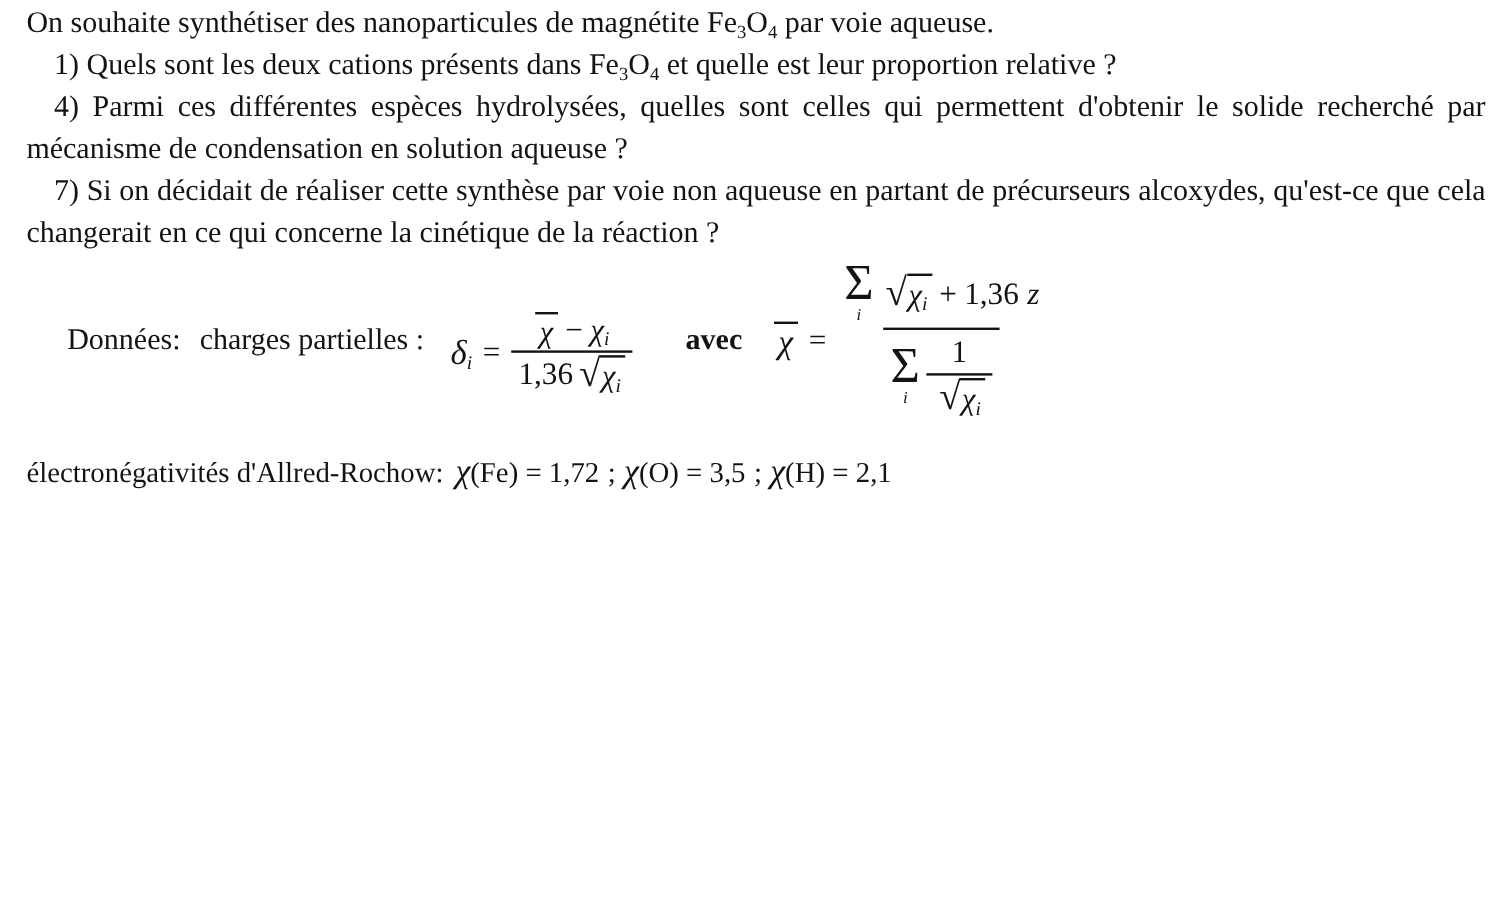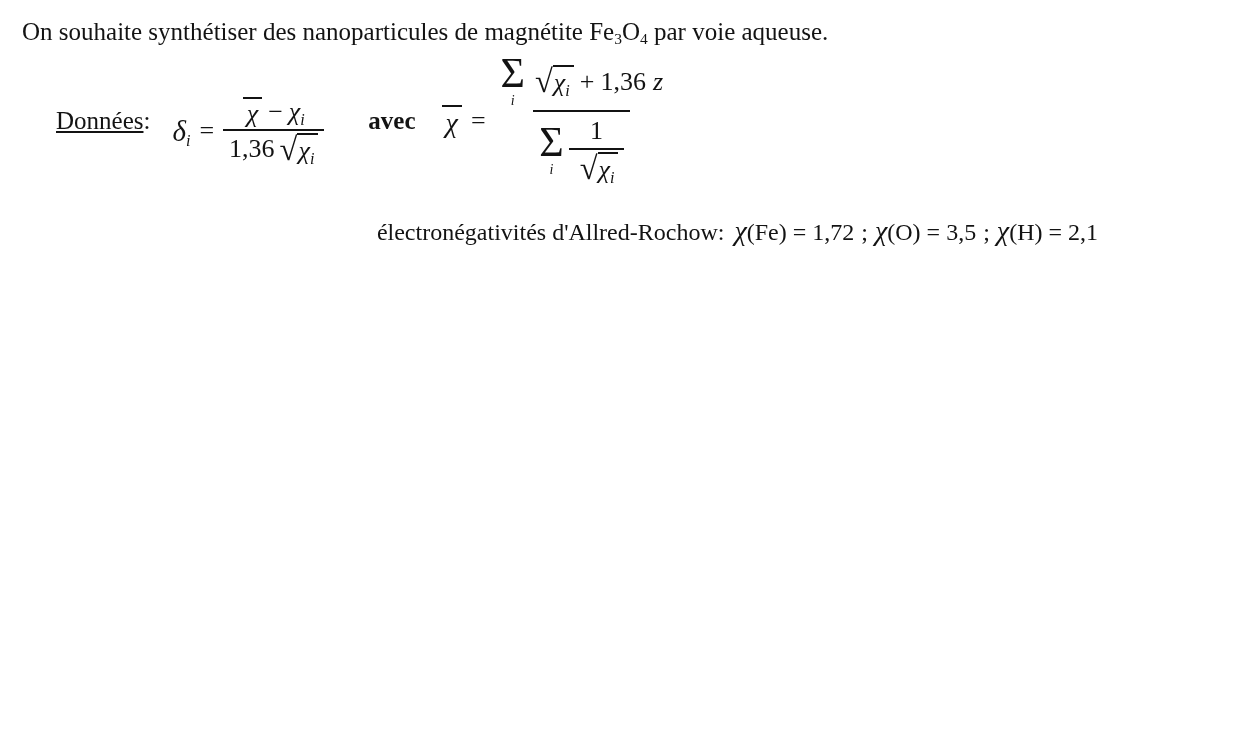--- a/index.html
+++ b/index.html
@@ -8,41 +8,41 @@
     background: #ffffff;
   }
   body {
     width: 1260px;
     height: 750px;
     overflow: hidden;
     color: #131313;
     font-family: "Liberation Serif", "DejaVu Serif", serif;
   }
   .doc {
-    padding: 14px 22px 0 22px;
+    padding: 2px 22px 0 22px;
     font-size: 25px;
   }
   .para {
     margin: 0;
     line-height: 35px;
     text-align: justify;
     text-indent: 23px;
   }
   .para.intro { text-indent: 0; }
   sub { font-size: 0.62em; line-height: 0; vertical-align: -0.28em; }
   sup { font-size: 0.62em; line-height: 0; vertical-align: 0.55em; }
 
   
   .donnees-row {
     display: flex;
     align-items: center;
     margin: 2px 0 0 34px;
     height: 140px;
   }
-  .donnees-label { text-decoration: underline; }
+  .donnees-label { }
   .charges-label { margin-left: 16px; }
   .formula { display: inline-flex; align-items: center; }
   .ital { font-style: italic; }
   .eq { margin: 0 9px; }
   .op { margin: 0 6px; }
 
   .delta-formula { margin-left: 22px; font-size: 26px; margin-top: 20px; }
   .delta-lhs { font-style: italic; font-size: 29px; }
 
   .frac {
@@ -81,40 +81,44 @@
 
   .avec-label { margin-left: 44px; font-weight: bold; }
   .chibar-formula { margin-left: 26px; font-size: 26px; }
   .chibar-lhs { font-size: 28px; }
   .coef { margin-right: 7px; }
 
   
   .electroneg {
     margin: 24px 0 0 0;
     padding-right: 140px;
-    text-align: right;
+    text-align: left;
     font-size: 24px;
     white-space: nowrap;
   }
   .chi-sym { font-style: italic; font-size: 28px; }
   .eneg-label { margin-right: 10px; }
   .sep { margin: 0 7px; }
 </style>
 </head>
 <body>
 
 <main class="doc">
 
   <p class="para intro">On souhaite synthétiser des nanoparticules de magnétite Fe<sub>3</sub>O<sub>4</sub> par voie aqueuse.</p>
 
+  <p class="para">1) Quels sont les deux cations présents dans Fe<sub>3</sub>O<sub>4</sub> et quelle est leur proportion relative ?</p>
+  <p class="para">4) Parmi ces différentes espèces hydrolysées, quelles sont celles qui permettent d'obtenir le solide recherché par mécanisme de condensation en solution aqueuse ?</p>
+  <p class="para">7) Si on décidait de réaliser cette synthèse par voie non aqueuse en partant de précurseurs alcoxydes, qu'est-ce que cela changerait en ce qui concerne la cinétique de la réaction ?</p>
 
   <div class="donnees-row">
 
     <span><span class="donnees-label">Données</span><span>:</span></span>
 
+    <span class="charges-label">charges partielles :</span>
 
     <span class="formula delta-formula">
       <span><span class="delta-lhs">δ</span><sub class="ital">i</sub></span>
       <span class="eq">=</span>
       <span class="frac">
         <span class="num">
           <span class="obar ital">χ</span>
           <span class="op">−</span>
           <span><span class="ital">χ</span><sub class="ital">i</sub></span>
         </span>

